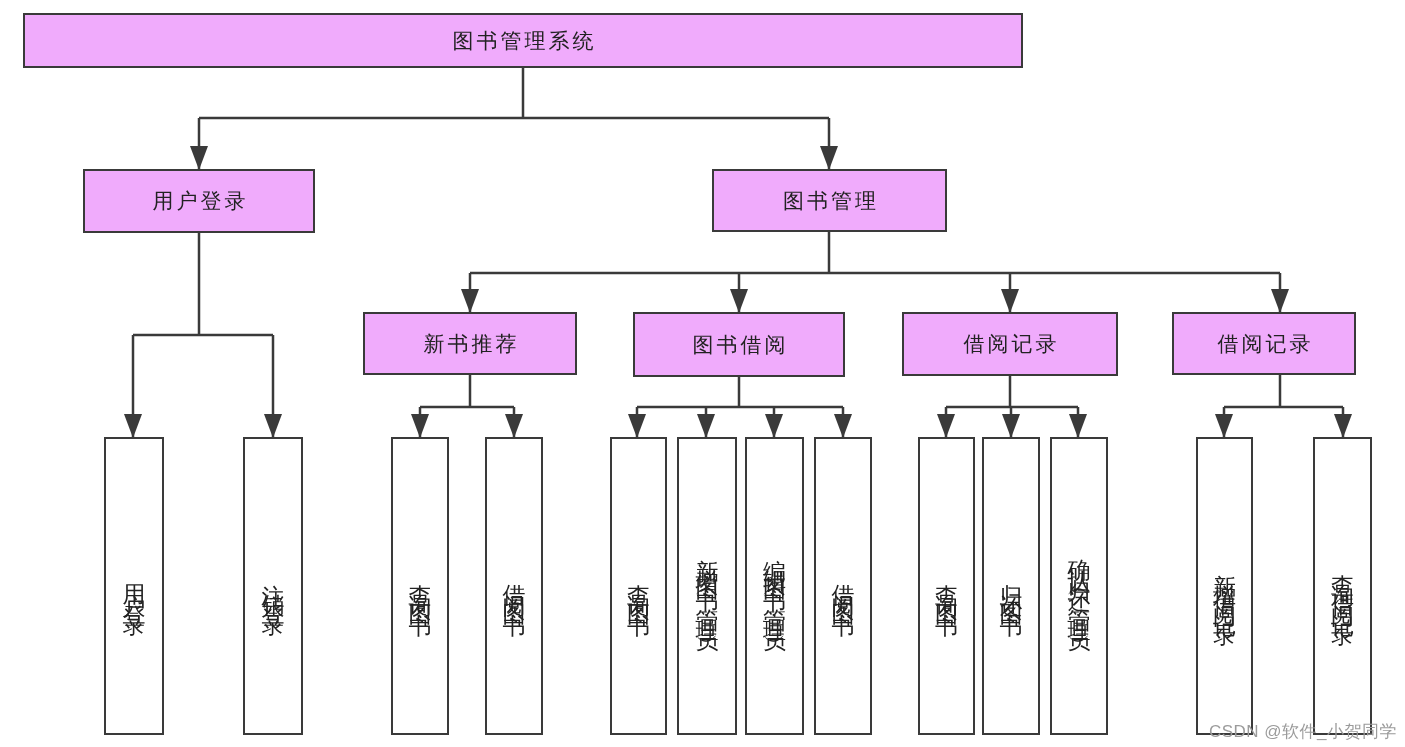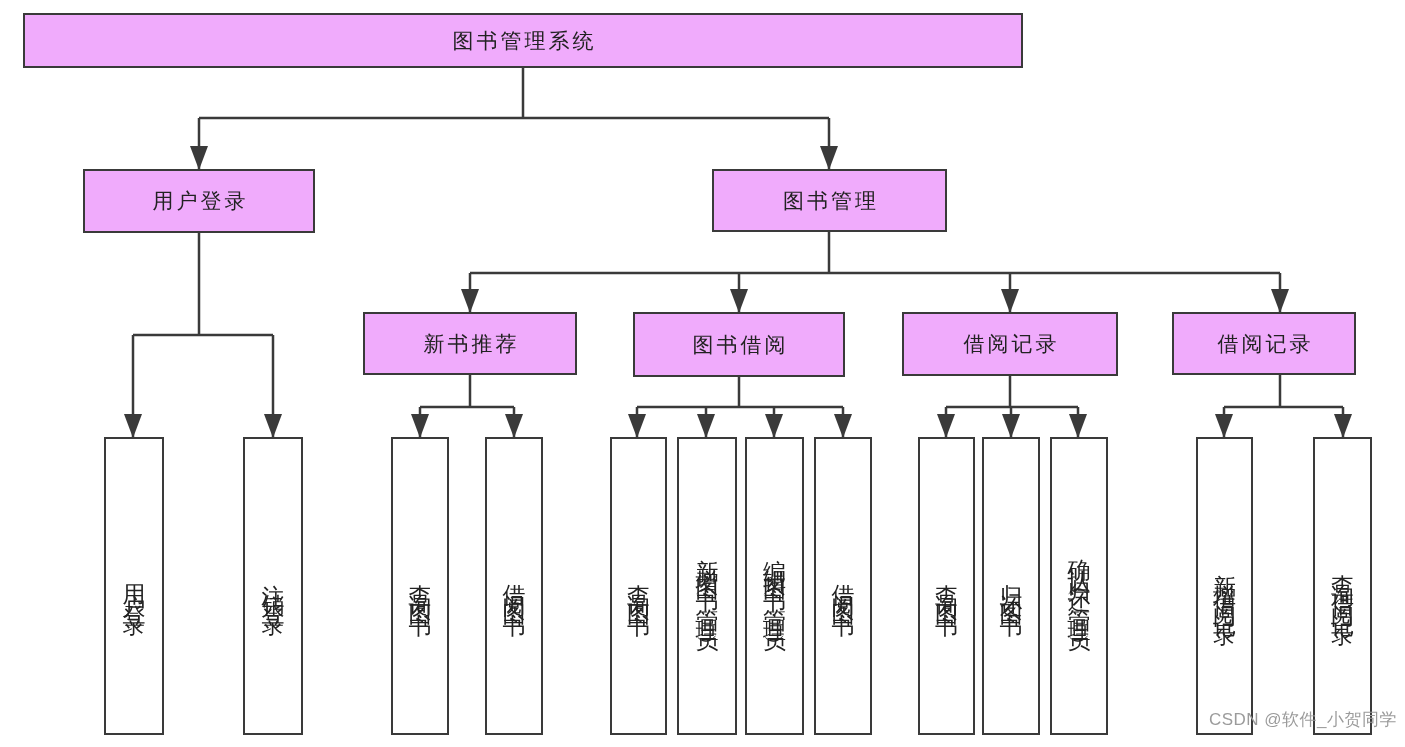--- a/index.html
+++ b/index.html
@@ -54,21 +54,21 @@
     writing-mode: vertical-rl;
     text-orientation: mixed;
     font-size: 23px;
     letter-spacing: 10px;
     line-height: 1;
     white-space: nowrap;
   }
   .watermark {
     position: absolute;
     right: 8px;
-    bottom: 16px;
+    bottom: 4px;
     font-size: 17px;
     letter-spacing: 0.5px;
     color: var(--wm);
   }
 </style>
 </head>
 <body>
 
 <div class="canvas">
 

